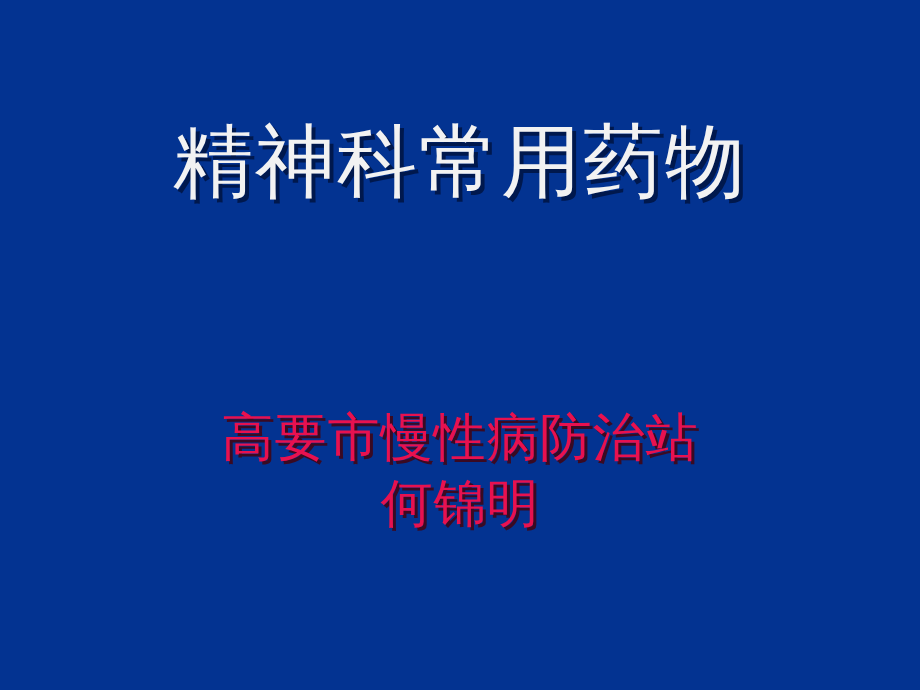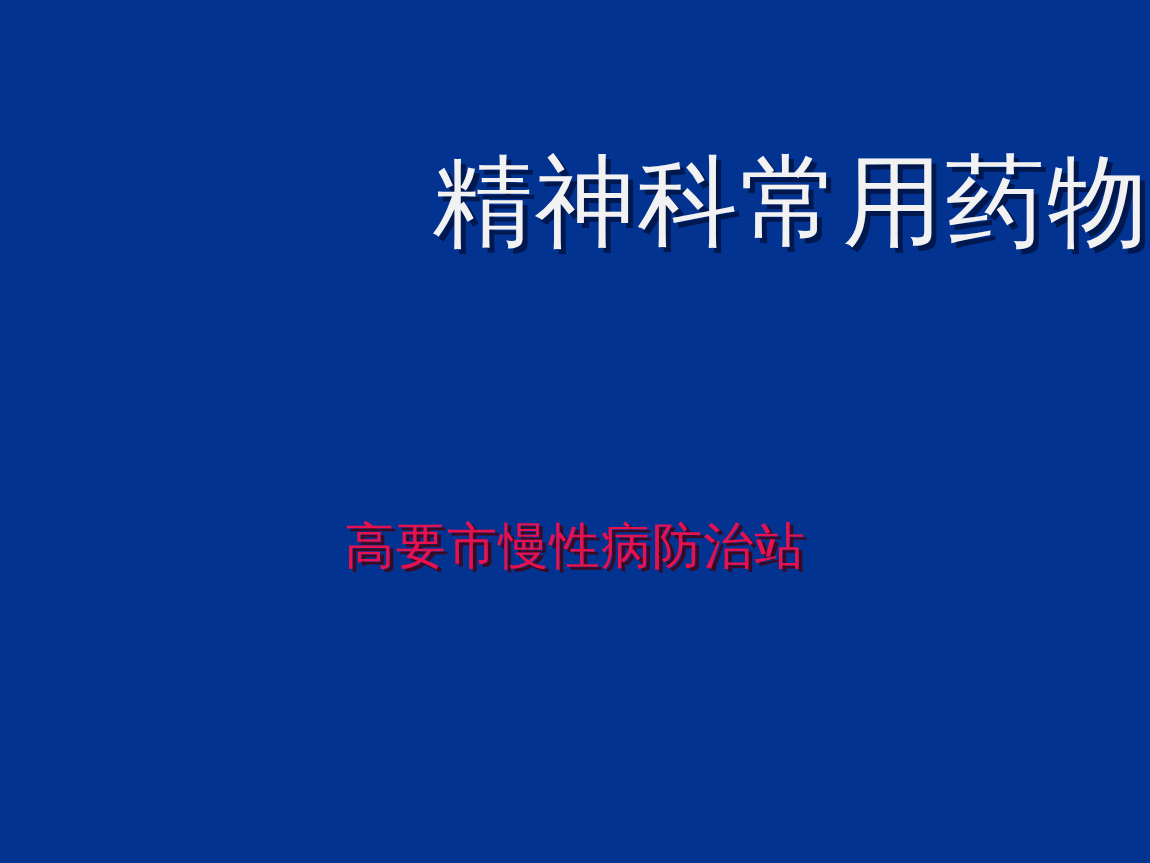--- a/index.html
+++ b/index.html
@@ -22,21 +22,21 @@
     background: #033391;
     overflow: hidden;
   }
 
   
   #title-block {
     position: absolute;
     left: 0;
     top: 118px;
     width: 920px;
-    text-align: right;
+    text-align: center;
   }
 
   .title-line {
     display: block;
     color: #F2F2F2;
     font-family: "DejaVu Serif", "Liberation Serif", serif;
     font-weight: normal;
     font-size: 80px;
     line-height: 88px;
     letter-spacing: 2px;
@@ -51,33 +51,34 @@
     top: 404px;
     width: 920px;
     text-align: center;
   }
 
   .subtitle-line {
     display: block;
     color: #E8114F;
     font-family: "DejaVu Serif", "Liberation Serif", serif;
     font-weight: normal;
-    font-size: 40px;
+    font-size: 52px;
     line-height: 66px;
     letter-spacing: 1px;
     white-space: nowrap;
     text-shadow: 3px 3px 0 #3a0a22;
   }
 </style>
 </head>
 <body>
 
 <div id="slide">
 
   <div id="title-block">
     <span class="title-line">精神科常用药物</span>
   </div>
 
   <div id="subtitle-block">
     <span class="subtitle-line">高要市慢性病防治站</span>
+    <span class="subtitle-line">何锦明</span>
   </div>
 
 </div>
 
 </body></html>

